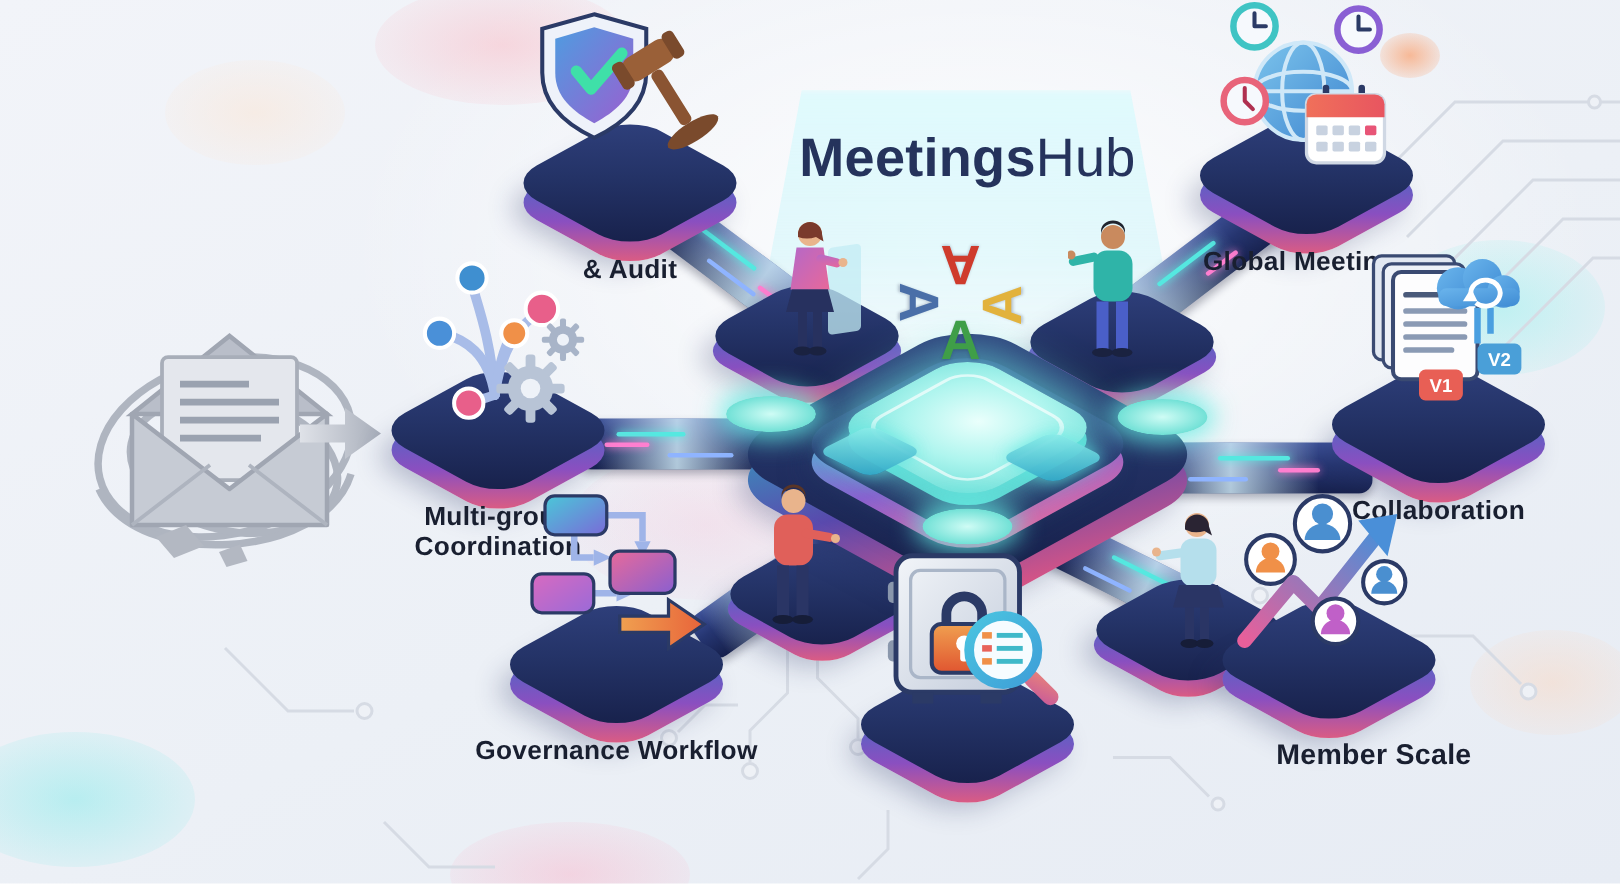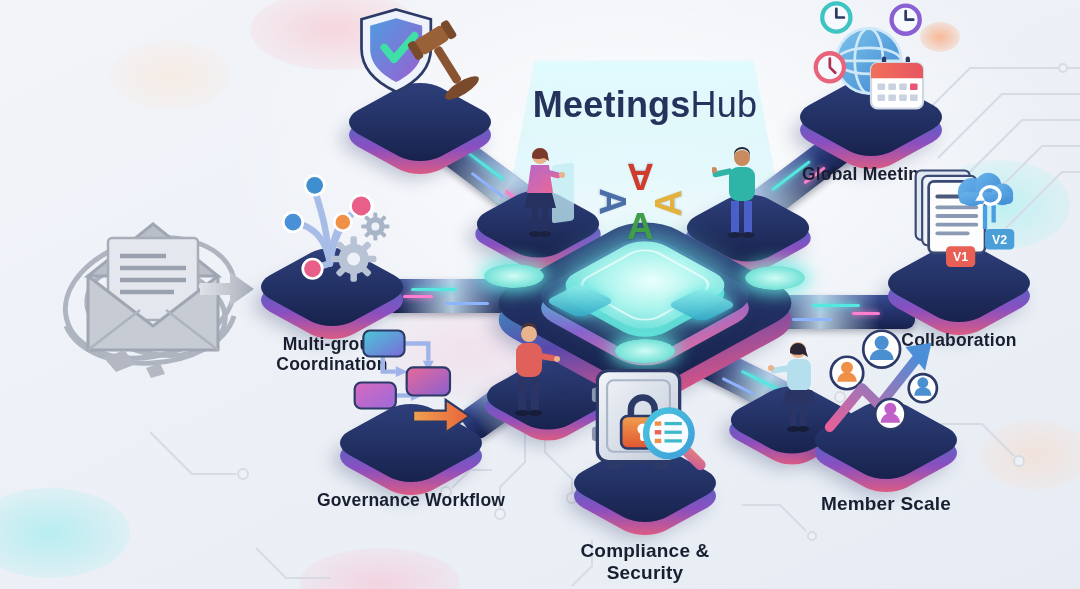--- a/index.html
+++ b/index.html
@@ -306,20 +306,21 @@
     <path d="M27,41 l9,11 l19,-22" fill="none" stroke="#3fe0a8" stroke-width="7" stroke-linecap="round" stroke-linejoin="round"></path>
     <g transform="translate(86,58) rotate(-32)">
       <rect x="-17" y="-36" width="34" height="16" rx="7" fill="#9a6038"></rect>
       <rect x="-22" y="-37" width="8" height="18" rx="3" fill="#7a4a2c"></rect>
       <rect x="14" y="-37" width="8" height="18" rx="3" fill="#7a4a2c"></rect>
       <rect x="-4" y="-20" width="8" height="38" rx="3" fill="#8a5432"></rect>
       <ellipse cx="0" cy="24" rx="18" ry="6" fill="#7a4a2c"></ellipse>
     </g>
   </svg>
   <div class="flabel">
+      <div>&amp; Audit</div>
   </div>
 </div>
 
 <div class="feature z4" style="left:776px;top:6px;">
   <div class="plate">
       <div class="side"></div>
       <div class="top"></div>
     </div>
   <svg class="ficon" viewBox="0 0 120 120">
     <defs>
@@ -557,23 +558,20 @@
         </g>
       <circle cx="0" cy="0" r="21" fill="#f6fcff" stroke="url(#mg)" stroke-width="6"></circle>
       <rect x="-13" y="-11" width="6" height="4" fill="#f09048"></rect>
         <line x1="-4" y1="-9" x2="12" y2="-9" stroke="#3fb9c9" stroke-width="3"></line>
       <rect x="-13" y="-3" width="6" height="4" fill="#e8635a"></rect>
         <line x1="-4" y1="-1" x2="12" y2="-1" stroke="#3fb9c9" stroke-width="3"></line>
       <rect x="-13" y="5" width="6" height="4" fill="#f09048"></rect>
         <line x1="-4" y1="7" x2="12" y2="7" stroke="#3fb9c9" stroke-width="3"></line>
     </g>
   </svg>
-  <div class="flabel" style="font-size:19px;top:168px;">
-    <div>Compliance &amp; Security</div>
-  </div>
 </div>
 
 <div class="feature z4" style="left:791px;top:329px;">
   <div class="plate">
       <div class="side"></div>
       <div class="top"></div>
     </div>
   <svg class="ficon" viewBox="0 0 120 120">
     <defs>
         <linearGradient id="ma" x1="0" y1="1" x2="1" y2="0">
@@ -593,16 +591,16 @@
     <polygon points="78,24 102,20 96,46" fill="#4a8fd8"></polygon>
     <g>
       <circle cx="94" cy="62" r="13" fill="#fff" stroke="#2b3a66" stroke-width="2.5"></circle>
       <circle cx="94" cy="57" r="5" fill="#4a8fd0"></circle>
         <path d="M86,69 a8,8 0 0 1 16,0 z" fill="#4a8fd0"></path>
       <circle cx="64" cy="86" r="14" fill="#fff" stroke="#2b3a66" stroke-width="2.5"></circle>
       <circle cx="64" cy="81" r="5.5" fill="#c060c8"></circle>
         <path d="M55,94 a9,9 0 0 1 18,0 z" fill="#c060c8"></path>
     </g>
   </svg>
-  <div class="flabel" style="font-size:19px;top:164px;">
+  <div class="flabel" style="font-size:19px;top:164px;text-align:right;">
     <div>Member Scale</div>
   </div>
 </div>
 
 </body></html>

